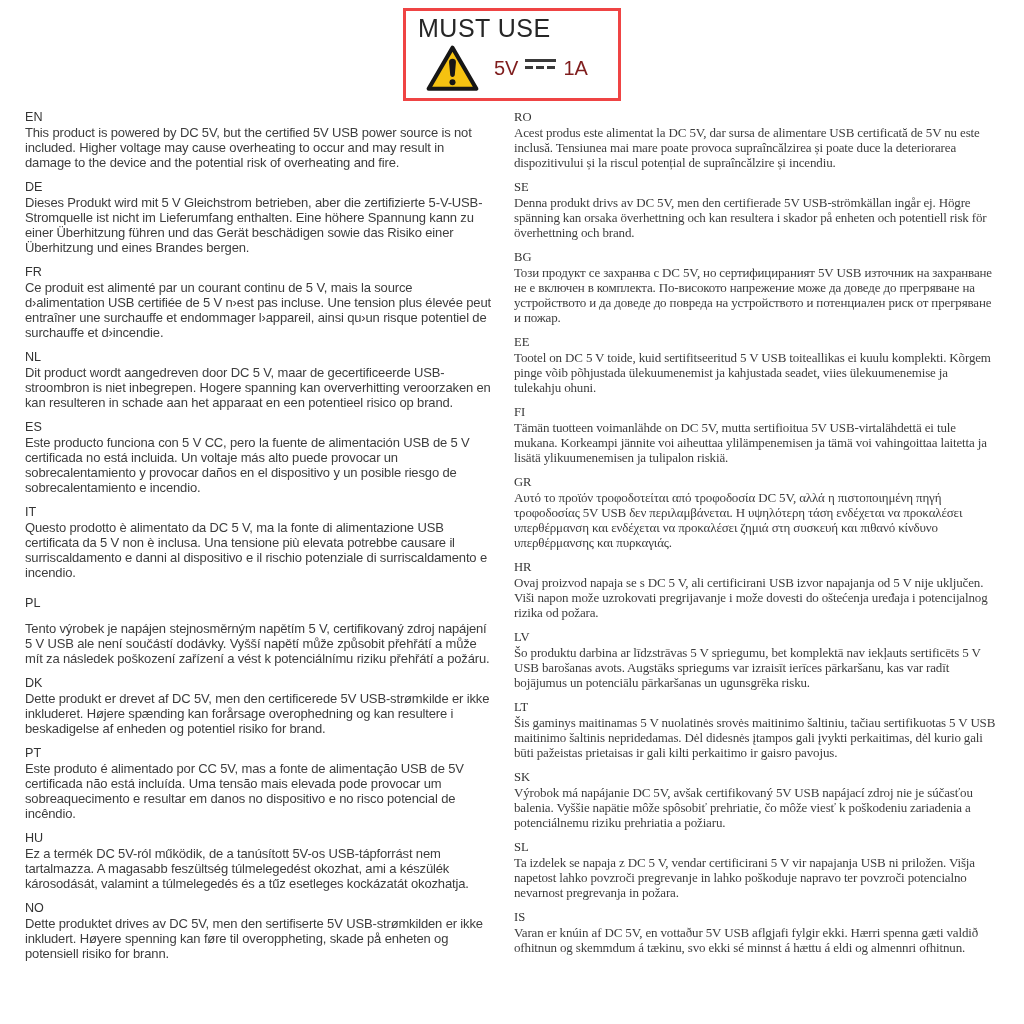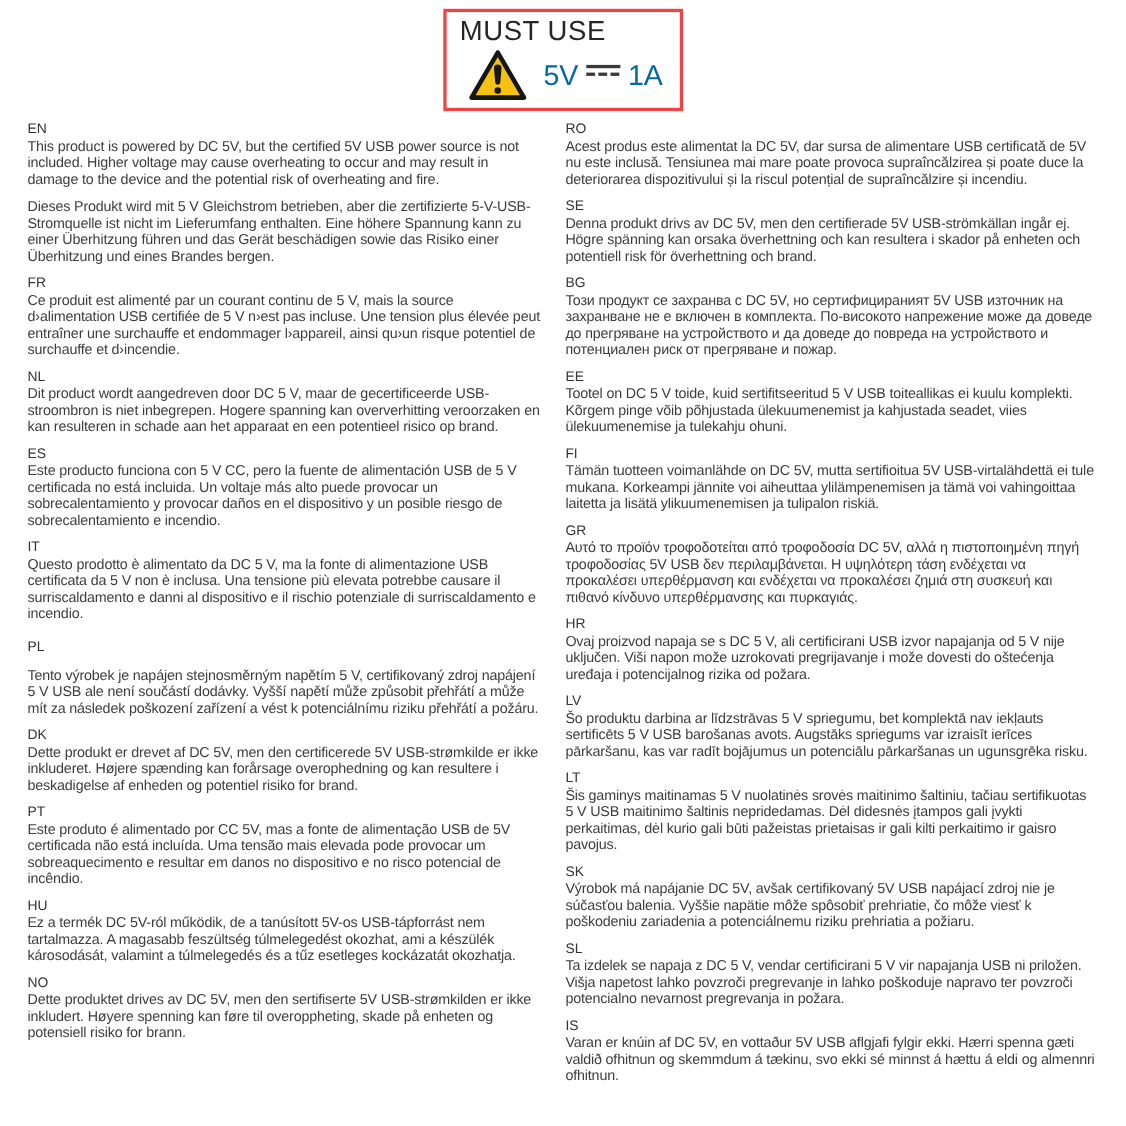--- a/index.html
+++ b/index.html
@@ -32,43 +32,43 @@
     display: flex;
     align-items: center;
     margin-top: 1px;
   }
   .warning-triangle { margin-left: 6px; flex: 0 0 auto; }
   .spec {
     display: flex;
     align-items: center;
     gap: 7px;
     margin-left: 13px;
-    font-size: 26px;
-    color: #0369a1;
+    font-size: 20px;
+    color: #7f1d1d;
     white-space: nowrap;
   }
   .dc-symbol {
     display: inline-flex;
     flex-direction: column;
     gap: 4px;
     margin-top: -8px;
   }
   .dc-solid { width: 31px; height: 3px; background: #3a3a3a; }
   .dc-dashes { display: flex; gap: 3px; }
   .dc-dashes i { display: block; width: 8px; height: 3px; background: #3a3a3a; }
 
   
   .columns {
     display: flex;
     gap: 21px;
     padding: 9px 26px 0 25px;
   }
   .col { flex: 0 0 auto; }
   .col-left  { width: 468px; }
-  .col-right { width: 484px; }
+  .col-right { width: 484px; font-family: Liberation Serif, serif; }
 
   .section { margin: 0 0 10px 0; }
   
   .col-left .section:nth-child(6) { margin-bottom: 16px; }
 
   .lang-code {
     margin: 0; padding: 0;
     font-size: 12.6px;
     font-weight: 400;
     line-height: 15px;
@@ -111,20 +111,21 @@
   </div>
 
   <div class="columns">
     <div class="col col-left" id="col-left">
     <section class="section">
       <h3 class="lang-code">EN</h3>
       <p class="lang-text">This product is powered by DC 5V, but the certified 5V USB power source is not included. Higher voltage may cause overheating to occur and may result in damage to the device and the potential risk of overheating and fire.</p>
     </section>
 
     <section class="section">
+      <h3 class="lang-code">DE</h3>
       <p class="lang-text">Dieses Produkt wird mit 5 V Gleichstrom betrieben, aber die zertifizierte 5-V-USB-Stromquelle ist nicht im Lieferumfang enthalten. Eine höhere Spannung kann zu einer Überhitzung führen und das Gerät beschädigen sowie das Risiko einer Überhitzung und eines Brandes bergen.</p>
     </section>
 
     <section class="section">
       <h3 class="lang-code">FR</h3>
       <p class="lang-text">Ce produit est alimenté par un courant continu de 5 V, mais la source d›alimentation USB certifiée de 5 V n›est pas incluse. Une tension plus élevée peut entraîner une surchauffe et endommager l›appareil, ainsi qu›un risque potentiel de surchauffe et d›incendie.</p>
     </section>
 
     <section class="section">
       <h3 class="lang-code">NL</h3>

